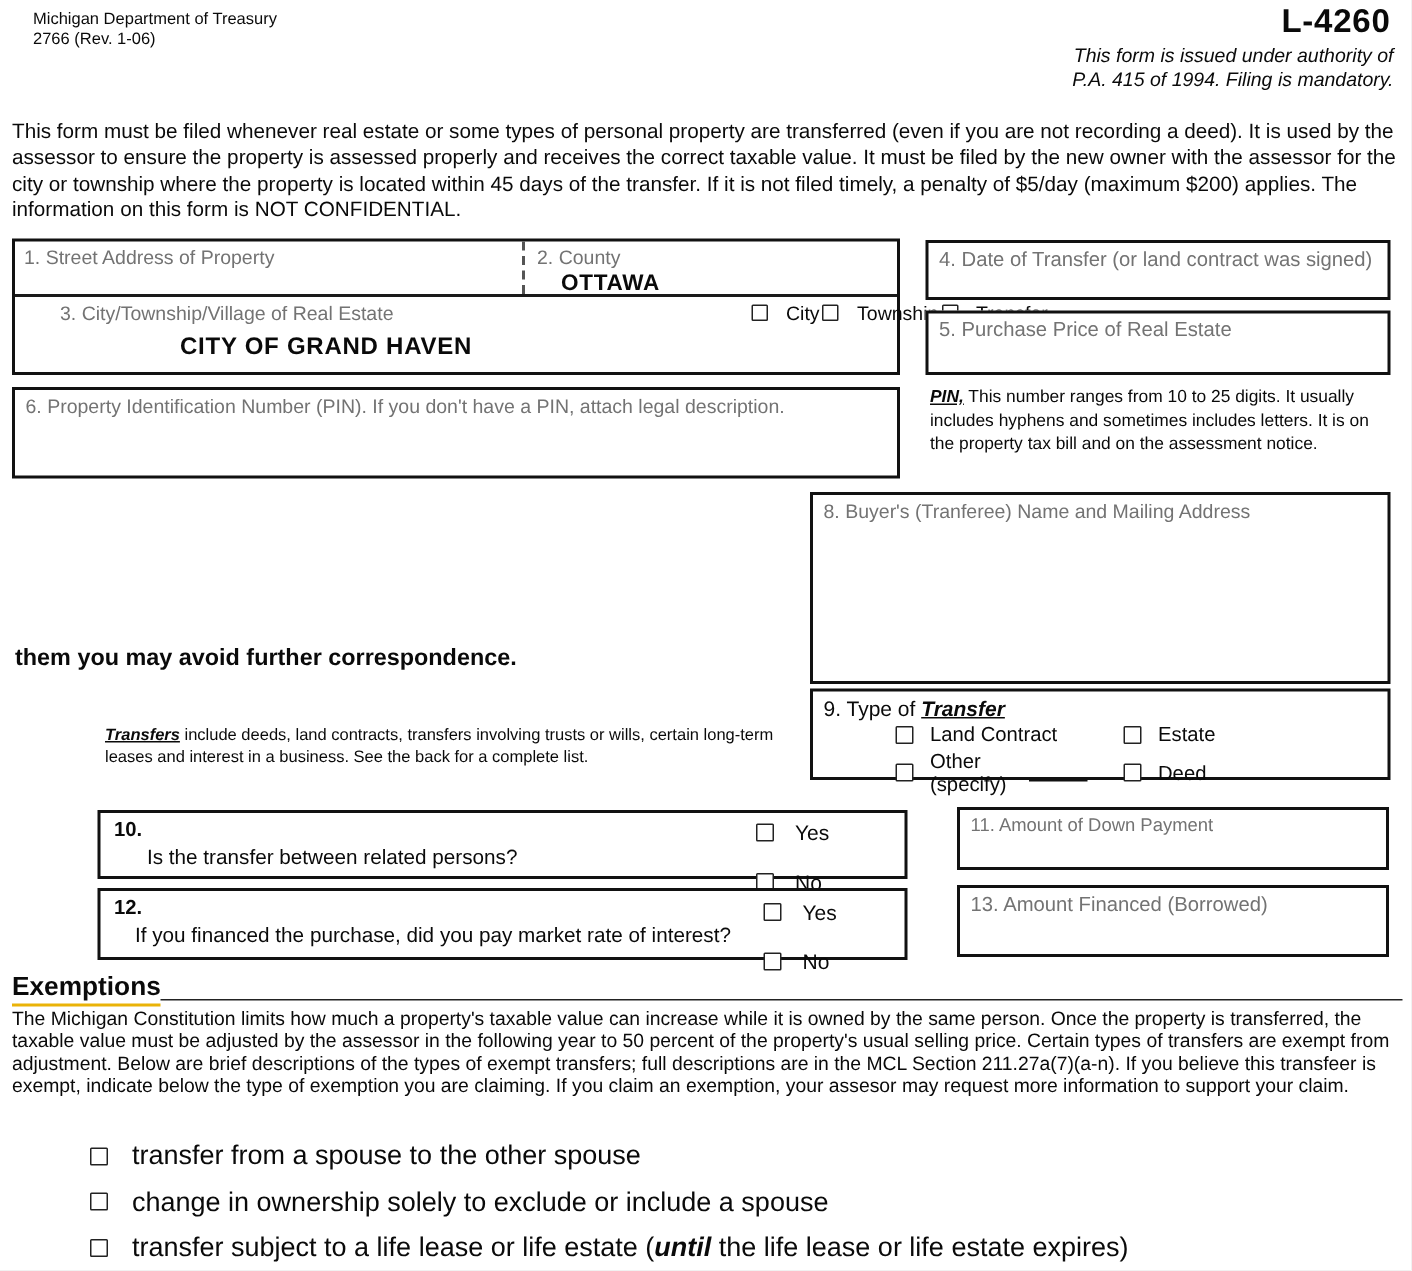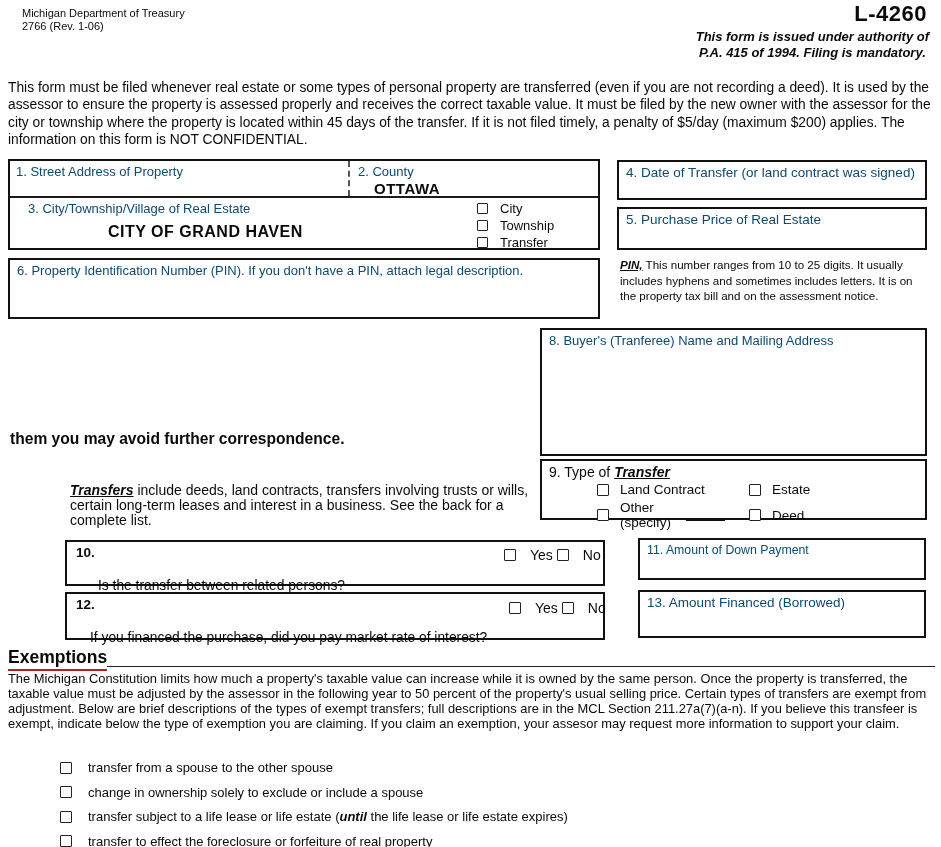--- a/index.html
+++ b/index.html
@@ -4,76 +4,76 @@
 <style>
   * { box-sizing: border-box; margin: 0; padding: 0; }
   html,body { background:#e8e8e8; }
   body { font-family: "Liberation Sans", sans-serif; color:#0a0a0a; }
   .page {
     position: relative; width: 941px; height: 847px;
     background: #ffffff; margin: 0 auto; overflow: hidden;
   }
   .abs { position: absolute; }
   .box { position: absolute; border: 2px solid #111; background: #fff; }
-  .lbl { font-size: 13px; color:#0c4a6e; }
+  .lbl { font-size: 13px; color:#737373; }
   .cb {
     display: inline-block; width: 12px; height: 12px;
     border: 1.5px solid #222; background: #fff; border-radius: 1px;
     flex: 0 0 auto;
   }
   .cb.sm { width: 11px; height: 11px; }
   .cbrow { display: flex; align-items: center; gap: 10px; }
   .cbrow .cblabel { font-size: 13px; }
 
   
   .agency { left: 22px; top: 7px; font-size: 11px; line-height: 13px; }
   .formnum { right: 14px; top: 1px; font-size: 22px; font-weight: bold; letter-spacing: .5px; }
-  .authority { right: 12px; top: 29px; text-align: center; font-style: italic; font-size: 13px; line-height: 15.5px; font-weight: bold; }
+  .authority { right: 12px; top: 29px; text-align: right; font-style: italic; font-size: 13px; line-height: 15.5px; }
   .title { left: 17px; top: 51px; font-size: 20px; font-weight: bold; letter-spacing: .4px; }
   .intro { left: 8px; top: 79px; width: 927px; font-size: 13.8px; line-height: 17.4px; }
 
   
   .rowsplit { display: flex; border-bottom: 2px solid #1a1a1a; height: 37px; }
   .cell1 { width: 340px; padding: 3px 6px; border-right: 2px dashed #555; }
   .cell2 { flex: 1; padding: 3px 8px; }
   .val-ottawa { font-weight: bold; font-size: 15px; margin: 1px 0 0 16px; letter-spacing: .5px; }
-  .rowf3 { position: relative; padding: 3px 18px; height: 50px; }
+  .rowf3 { position: relative; padding: 3px 6px; height: 50px; margin-left: 24px; }
   .val-city { font-weight: bold; font-size: 16px; margin: 7px 0 0 80px; letter-spacing: .5px; }
-  .cvt-group { position: absolute; left: 467px; top: 3px; display: flex; flex-direction: column; gap: 2px; }
+  .cvt-group { position: absolute; left: 467px; top: 3px; display: flex; flex-direction: row; gap: 2px; }
   .cvt-group .cbrow { gap: 12px; }
 
   .pad { padding: 3px 7px; }
   .pin-note { left: 620px; top: 257px; width: 309px; font-size: 11.6px; line-height: 15.6px; }
   .pin-lead { font-weight: bold; font-style: italic; text-decoration: underline; }
 
   .items-note { left: 10px; top: 429px; font-size: 15.6px; font-weight: bold; line-height: 20px; }
-  .transfers-note { left: 70px; top: 483px; width: 470px; font-size: 14px; line-height: 15.2px; }
+  .transfers-note { left: 70px; top: 483px; width: 470px; font-size: 11px; line-height: 15.2px; }
   .tn-lead { font-weight: bold; font-style: italic; text-decoration: underline; }
 
   .f9-label { font-size: 14px; }
   .f9-emph { font-weight: bold; font-style: italic; text-decoration: underline; }
   .f9-grid { display: grid; grid-template-columns: 152px 1fr; row-gap: 3px; margin: 2px 0 0 24px; }
   .f9-grid .cbrow { gap: 11px; margin-left: 24px; }
   .f9-grid .cblabel { font-size: 13.5px; }
   .blankline { display: inline-block; width: 88px; border-bottom: 1.5px solid #111; height: 11px; margin-left: 4px; }
 
   .qbox-num { font-weight: bold; font-size: 13.5px; }
-  .qbox-q { font-size: 13.8px; margin-left: 22px; margin-top: 18px; }
-  .yesno { position: absolute; display: flex; flex-direction: row; gap: 4px; }
+  .qbox-q { font-size: 13.8px; margin-left: 22px; margin-top: 4px; }
+  .yesno { position: absolute; display: flex; flex-direction: column; gap: 17px; }
   .yesno .cbrow { gap: 14px; }
   .yesno .cblabel { font-size: 14px; }
 
   .exh-row { left: 8px; top: 647px; width: 927px; display: flex; align-items: flex-end; }
-  .exh { font-size: 17.5px; font-weight: bold; border-bottom: 2px solid #b91c1c; padding-bottom: 1px; }
+  .exh { font-size: 17.5px; font-weight: bold; border-bottom: 2px solid #eab308; padding-bottom: 1px; }
   .exh-line { flex: 1; border-bottom: 1.5px solid #222; margin-bottom: 4px; }
   .exbody { left: 8px; top: 672px; width: 929px; font-size: 12.9px; line-height: 14.9px; }
 
   .exlist { left: 60px; top: 760px; display: flex; flex-direction: column; gap: 9.5px; }
   .exlist .cbrow { gap: 16px; }
-  .exlist .cblabel { font-size: 13px; text-align: right; }
+  .exlist .cblabel { font-size: 18px; text-align: right; }
   .ex-emph { font-weight: bold; font-style: italic; }
 </style>
 </head>
 <body>
 
 <div class="page">
 
   <div class="abs agency">
     <div>Michigan Department of Treasury</div>
     <div>2766 (Rev. 1-06)</div>

